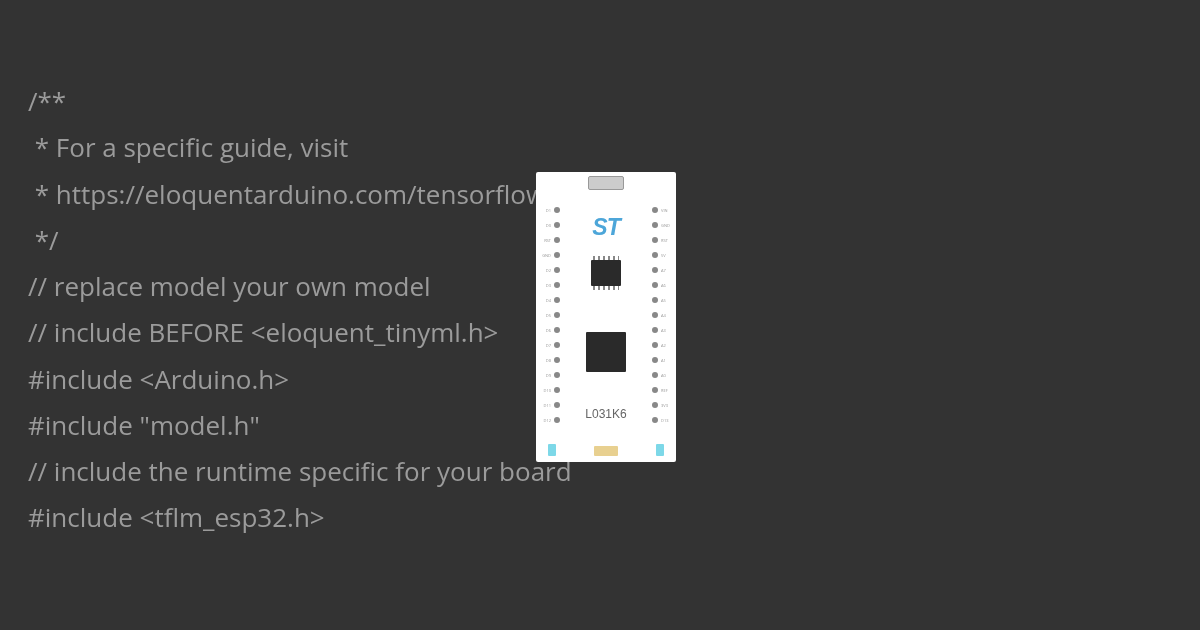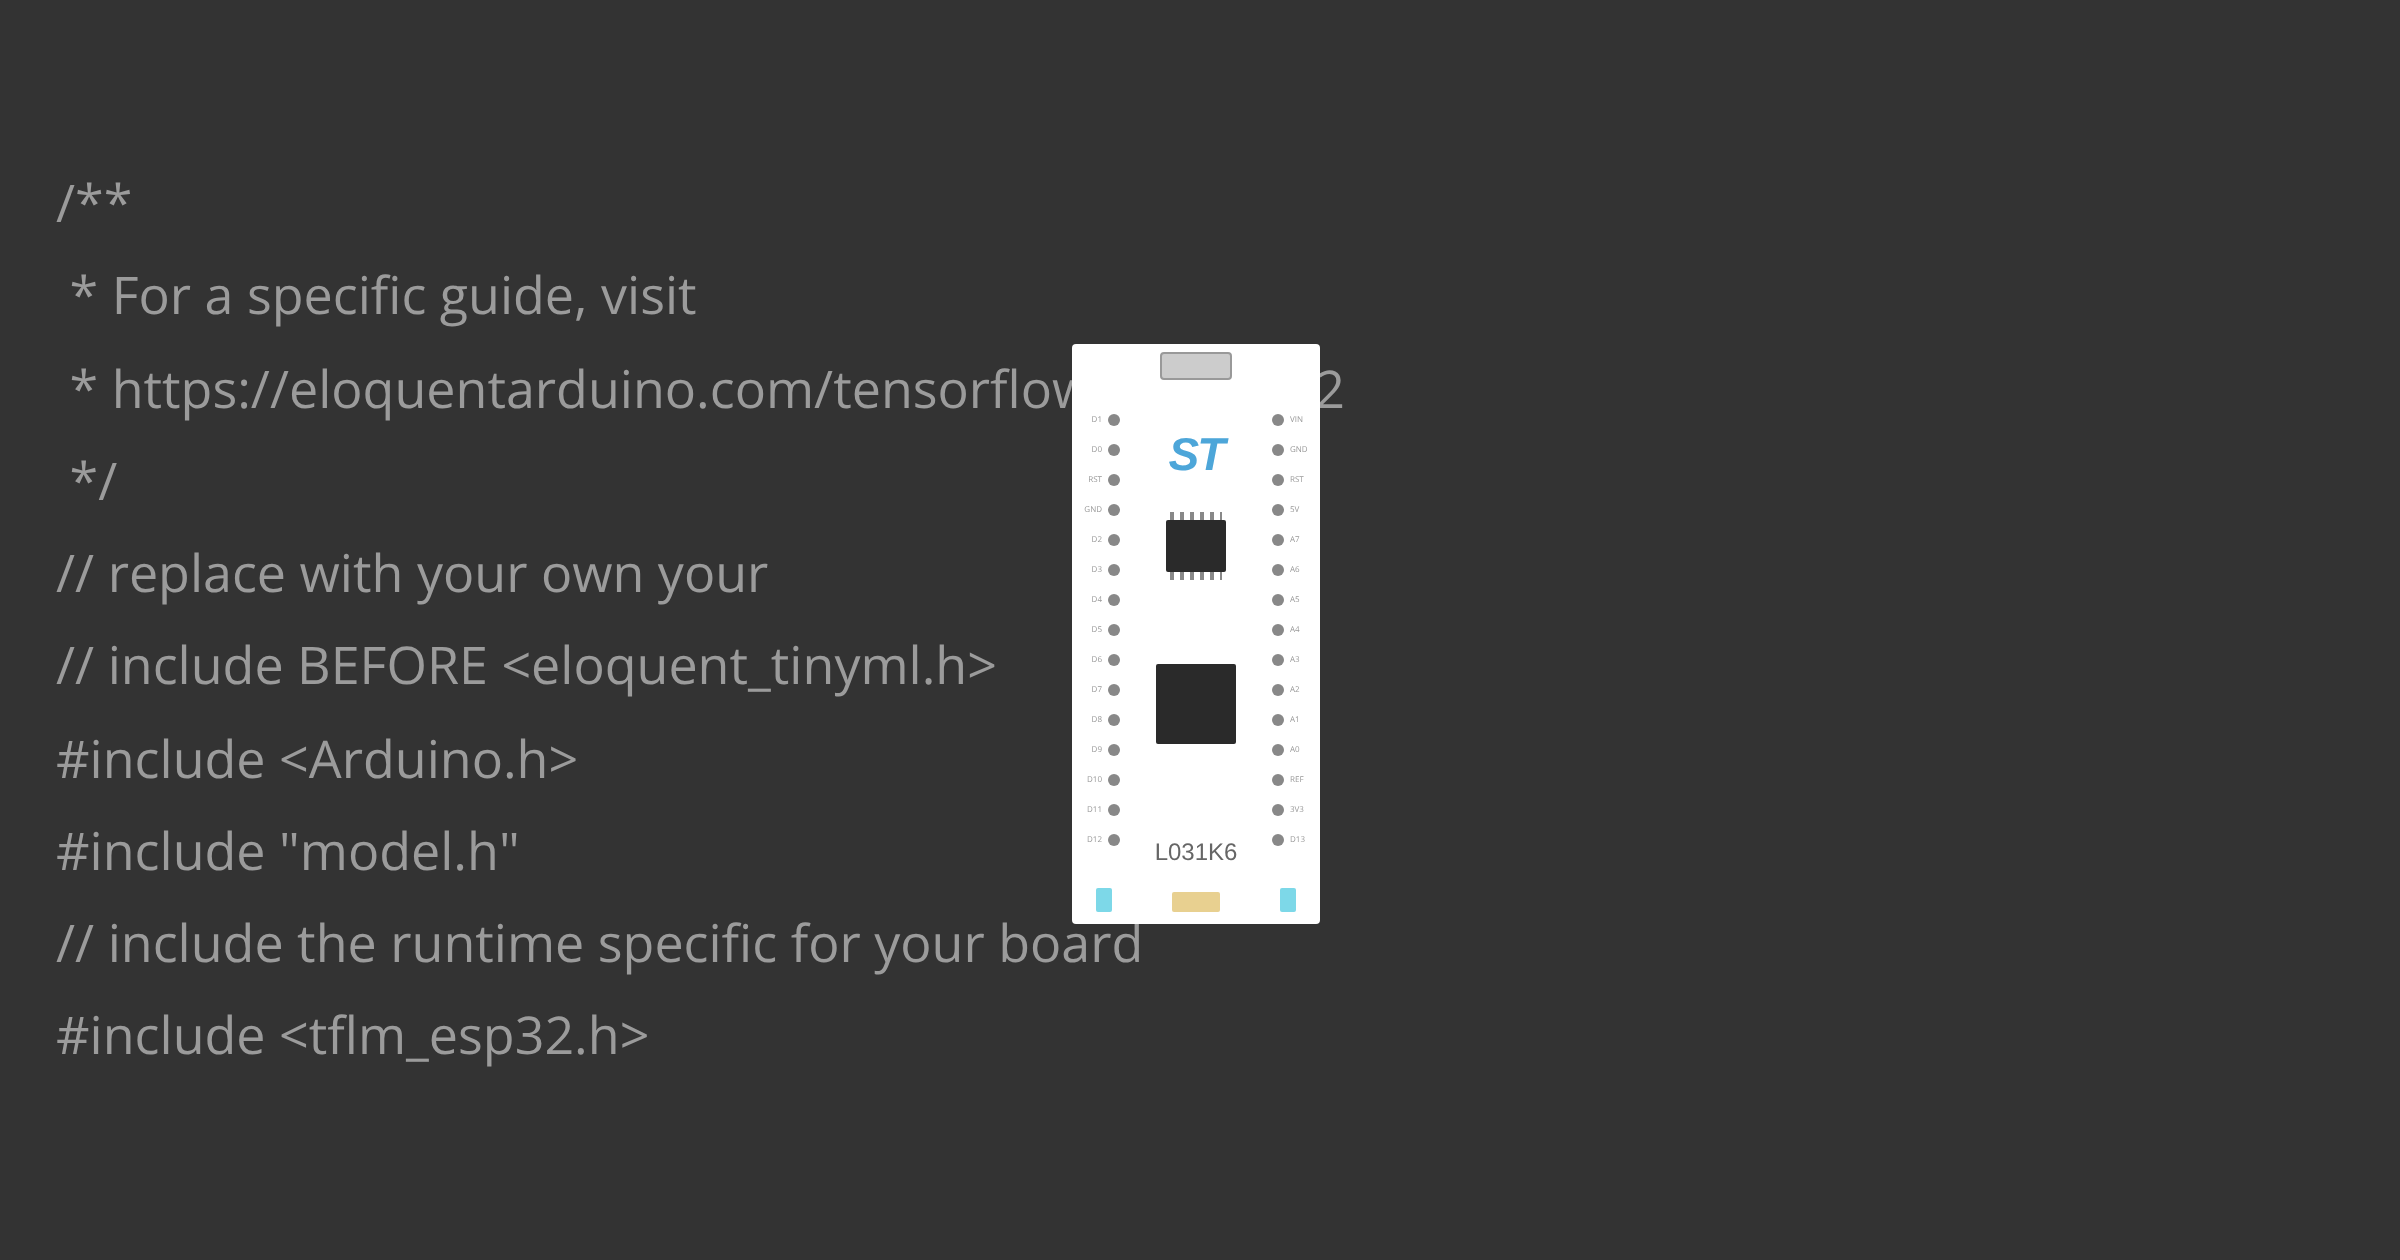--- a/index.html
+++ b/index.html
@@ -20,21 +20,21 @@
       line-height: 1.78;
       font-weight: 400;
     }
     .code-line {
       white-space: pre;
     }
     .board {
       position: absolute;
       left: 536px;
       top: 172px;
-      width: 124px;
+      width: 140px;
       height: 290px;
       background: #ffffff;
       border-radius: 2px;
     }
     .board-usb {
       position: absolute;
       top: 4px;
       left: 50%;
       transform: translateX(-50%);
       width: 36px;
@@ -86,21 +86,20 @@
       border-radius: 1px;
     }
     .board-label {
       position: absolute;
       top: 235px;
       left: 50%;
       transform: translateX(-50%);
       color: #666;
       font-size: 12px;
       font-family: Arial, sans-serif;
-      margin-top: 12px;
     }
     .board-bottom-connector {
       position: absolute;
       bottom: 6px;
       left: 50%;
       transform: translateX(-50%);
       width: 24px;
       height: 10px;
       background: #e8d090;
       border-radius: 1px;
@@ -145,21 +144,21 @@
     .corner-led.br { bottom: 6px; right: 12px; }
   </style>
 </head>
 <body>
 
 <div class="code-block">
   <div class="code-line">/**</div>
   <div class="code-line"> * For a specific guide, visit</div>
   <div class="code-line"> * https://eloquentarduino.com/tensorflow-lite-esp32</div>
   <div class="code-line"> */</div>
-  <div class="code-line">// replace with your own your</div>
+  <div class="code-line">// replace model your own model</div>
   <div class="code-line">// include BEFORE &lt;eloquent_tinyml.h&gt;</div>
   <div class="code-line">#include &lt;Arduino.h&gt;</div>
   <div class="code-line">#include "model.h"</div>
   <div class="code-line">// include the runtime specific for your board</div>
   <div class="code-line">#include &lt;tflm_esp32.h&gt;</div>
 </div>
 
 <div class="board">
   <div class="board-usb"></div>
   <div class="board-logo">ST</div>

